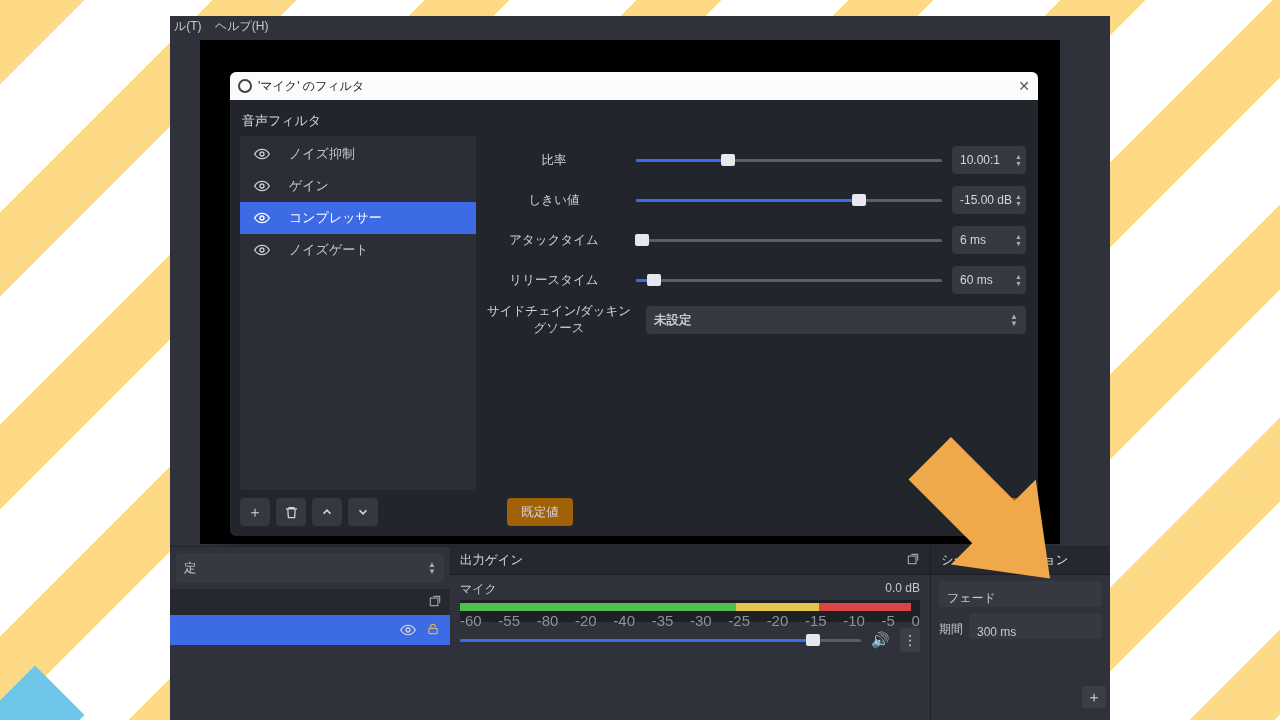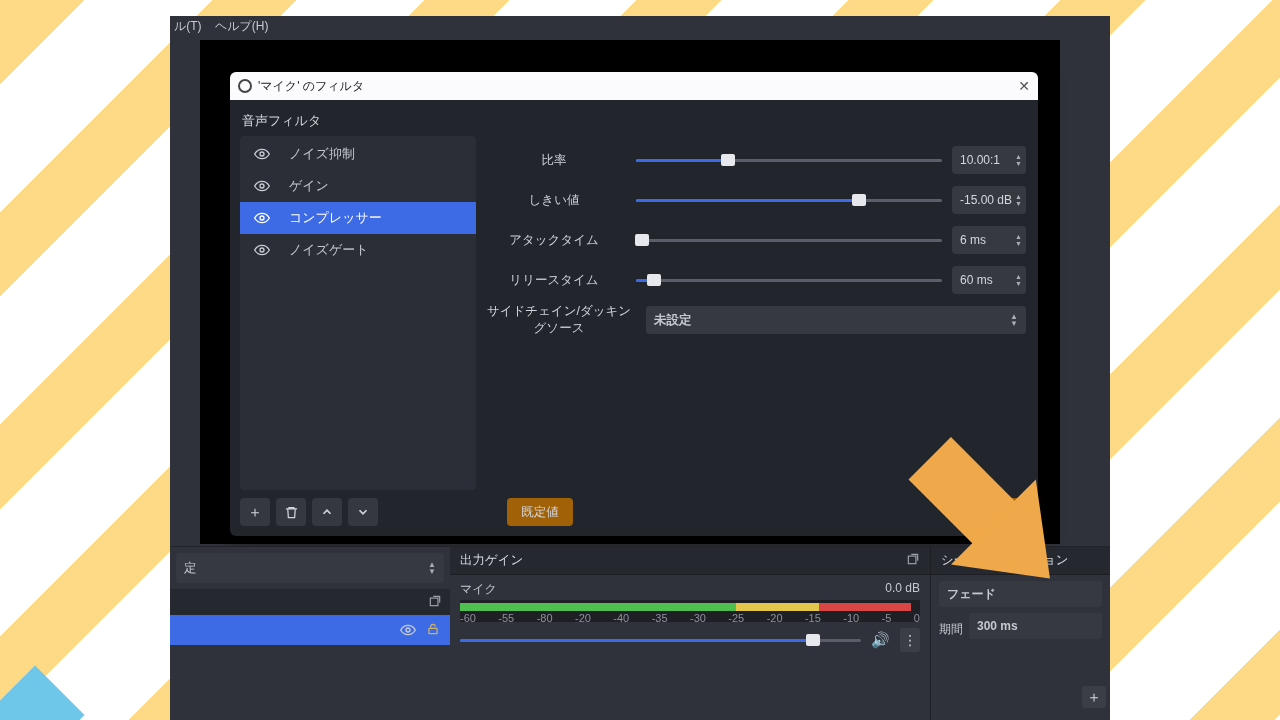--- a/index.html
+++ b/index.html
@@ -128,35 +128,35 @@
   .mix-body { padding:6px 10px 4px; position:relative;}
   .mix-top { display:flex; justify-content:space-between; font-size:12px; color:#c7c9d1;}
   .meter {
     position:relative; height:22px; margin-top:2px;
     background:#1e2025; border-radius:2px;
   }
   .meter .bar { position:absolute; top:3px; height:8px; }
   .meter .g { background:linear-gradient(#4fbf4f,#4fbf4f); left:0; width:60%; }
   .meter .y { background:#e4c64a; left:60%; width:18%; }
   .meter .r { background:#da4545; left:78%; width:20%; }
-  .meter .ticks { position:absolute; left:0; right:0; top:12px; display:flex; justify-content:space-between; font-size:11px; color:#8e919a;}
+  .meter .ticks { position:absolute; left:0; right:0; top:12px; display:flex; justify-content:space-between; font-size:15px; color:#8e919a;}
   .vol-row { display:flex; align-items:center; gap:10px; margin-top:6px;}
   .vol-row .slider{flex:1;}
   .speaker { color:#d5d7de; font-size:15px; }
   .menu-dots {
     width:20px;height:24px;border-radius:3px;background:#3b3e46;display:flex;
     align-items:center;justify-content:center;color:#cfd2da;font-size:14px;
   }
 
   
   .dock-trans { width:180px; border-left:1px solid #1d1f24;}
   .trans-body { padding:6px 8px; font-size:12px; color:#c5c8d0;}
   .trans-sel, .trans-dur {
     height:26px; background:#36393f; border-radius:3px;
-    display:flex; align-items:center; padding:0 8px; margin-bottom:6px;font-weight:bold;
+    display:flex; align-items:flex-end; padding:0 8px; margin-bottom:6px;
   }
   .trans-dur-row{display:flex;align-items:center;gap:6px;}
   .plus-sq {
     position:absolute; right:4px; bottom:28px; width:24px;height:22px;
     background:#3b3e46; border-radius:3px; display:flex;align-items:center;justify-content:center;
     color:#d5d7de; font-size:15px;
   }
 
   
   .arrow {

